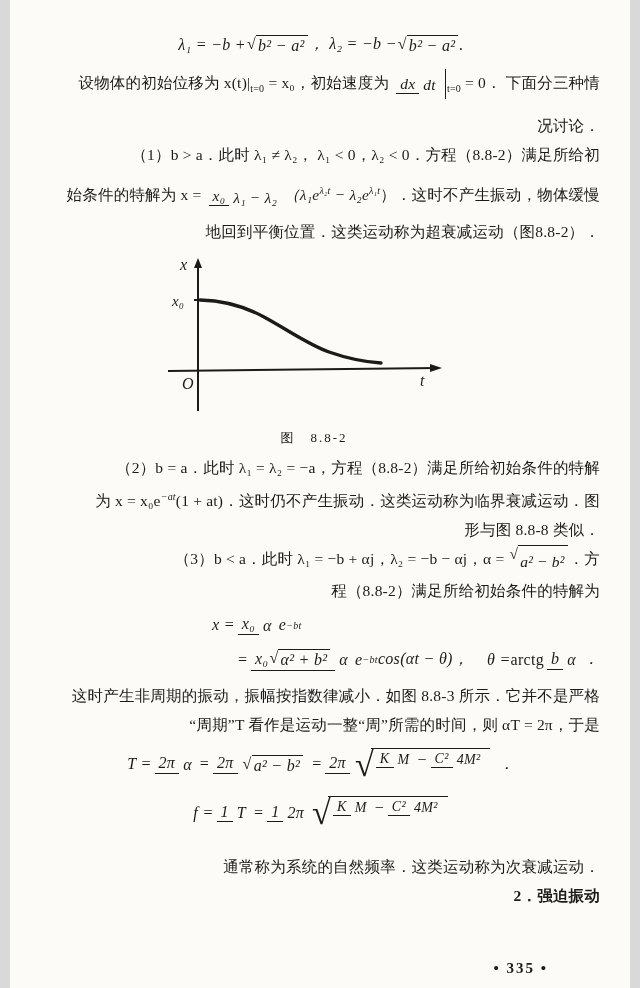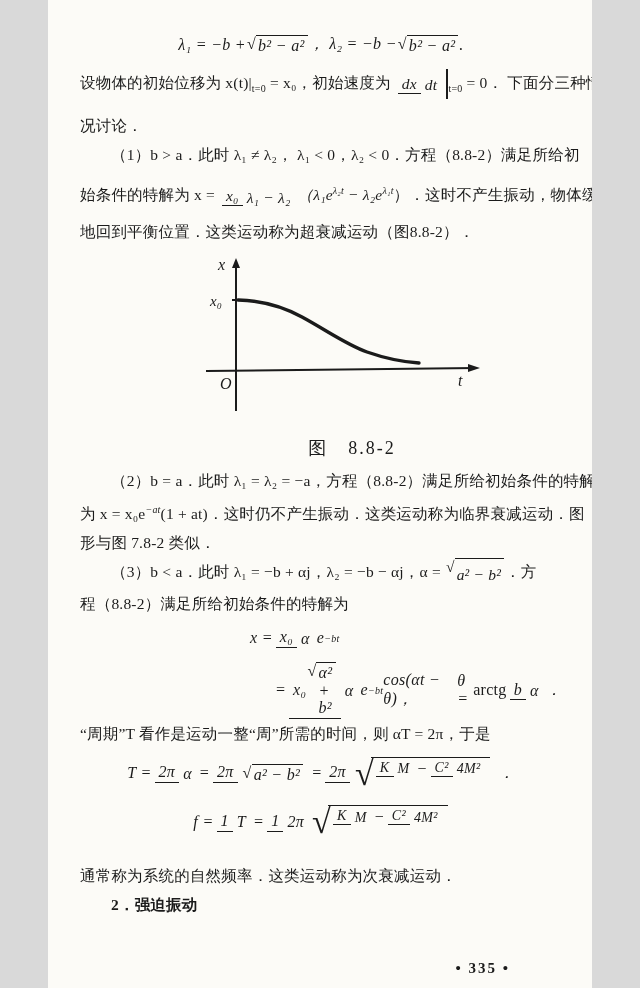--- a/index.html
+++ b/index.html
@@ -1,32 +1,33 @@
 <!DOCTYPE html>
 <html><head>
 <meta charset="utf-8">
 <style>
   html,body{margin:0;padding:0;background:#d9d9d9;}
   .page{
     position:relative;
-    width:544px;height:988px;
+    width:620px;height:988px;
     margin:0 auto;
     background:#fcfbf7;
     color:#1b1b1b;
     font-family:"Liberation Serif","DejaVu Serif",serif;
     box-sizing:border-box;
     padding:34px 30px 0 32px;
     overflow:hidden;
   }
   
   .ln{
     font-size:15.5px;
     line-height:29px;
     letter-spacing:0.2px;
     white-space:nowrap;
+    text-align:right;
   }
   .ln.tall{line-height:44px;}
   .indent{padding-left:31px;}
   .mi{font-style:italic;}
   .bold{font-weight:bold;}
   sub{font-size:10px;}
   sup{font-size:10px;font-style:italic;}
   
   .eq{
     display:flex;align-items:center;justify-content:center;
@@ -47,22 +48,22 @@
   .sqrt .sign{font-style:normal;line-height:1;transform:translateY(1px);}
   .sqrt .rad{border-top:1.2px solid #1b1b1b;padding:1px 3px 0 2px;display:inline-flex;align-items:center;}
   .sqrt.tall .sign{font-size:34px;transform:translateY(0px);margin-right:-3px;}
   .sqrt.tall .rad{padding-top:2px;}
   
   .vbar{display:inline-block;width:1.2px;height:30px;background:#1b1b1b;vertical-align:middle;margin:0 1px 0 2px;}
   
   .figure-block{margin:10px 0 6px 86px;width:372px;}
   .figure-block svg{display:block;}
   .fig-caption{
-    text-align:center;font-size:18px;letter-spacing:2px;
-    margin-top:20px;color:#1b1b1b;
+    text-align:center;font-size:13px;letter-spacing:2px;
+    margin-top:13px;color:#1b1b1b;
   }
   
   .page-number{
     position:absolute;right:82px;bottom:11px;
     font-weight:bold;font-size:15px;letter-spacing:2px;
   }
   .gap-top{margin-top:6px;}
 </style>
 </head>
 <body>
@@ -127,21 +128,21 @@
     <div class="fig-caption">图　8.8-2</div>
   </div>
 
   <div class="ln indent">
     <span>（2）b = a．此时 λ₁ = λ₂ = −a，方程（8.8-2）满足所给初始条件的特解</span>
   </div>
   <div class="ln">
     <span>为 x = x₀e</span><sup>−at</sup><span>(1 + at)．这时仍不产生振动．这类运动称为临界衰减运动．图</span>
   </div>
   <div class="ln">
-    <span>形与图 7.8-2 类似．</span>
+    <span>形与图 8.8-8 类似．</span>
   </div>
 
   <div class="ln indent">
     <span>（3）b &lt; a．此时 λ₁ = −b + αj，λ₂ = −b − αj，α = </span><span class="sqrt">
         <span class="sign">√</span>
         <span class="rad mi">a² − b²</span>
       </span><span>．方</span>
   </div>
   <div class="ln">
     <span>程（8.8-2）满足所给初始条件的特解为</span>
@@ -174,20 +175,23 @@
     <span style="width:18px;"></span>
     <span class="mi">θ = </span>
     <span class="rm">arctg</span>
     <span class="frac">
         <span class="num mi">b</span>
         <span class="den mi">α</span>
       </span>
     <span>．</span>
   </div>
 
+  <div class="ln" style="margin-top:10px;">
+    <span>这时产生非周期的振动，振幅按指数律减小．如图 8.8-3 所示．它并不是严格</span>
+  </div>
   <div class="ln">
     <span>“周期”T 看作是运动一整“周”所需的时间，则 αT = 2π，于是</span>
   </div>
 
   <div class="eq" style="margin-top:8px;">
     <span class="mi">T = </span>
     <span class="frac">
         <span class="num mi">2π</span>
         <span class="den mi">α</span>
       </span>

